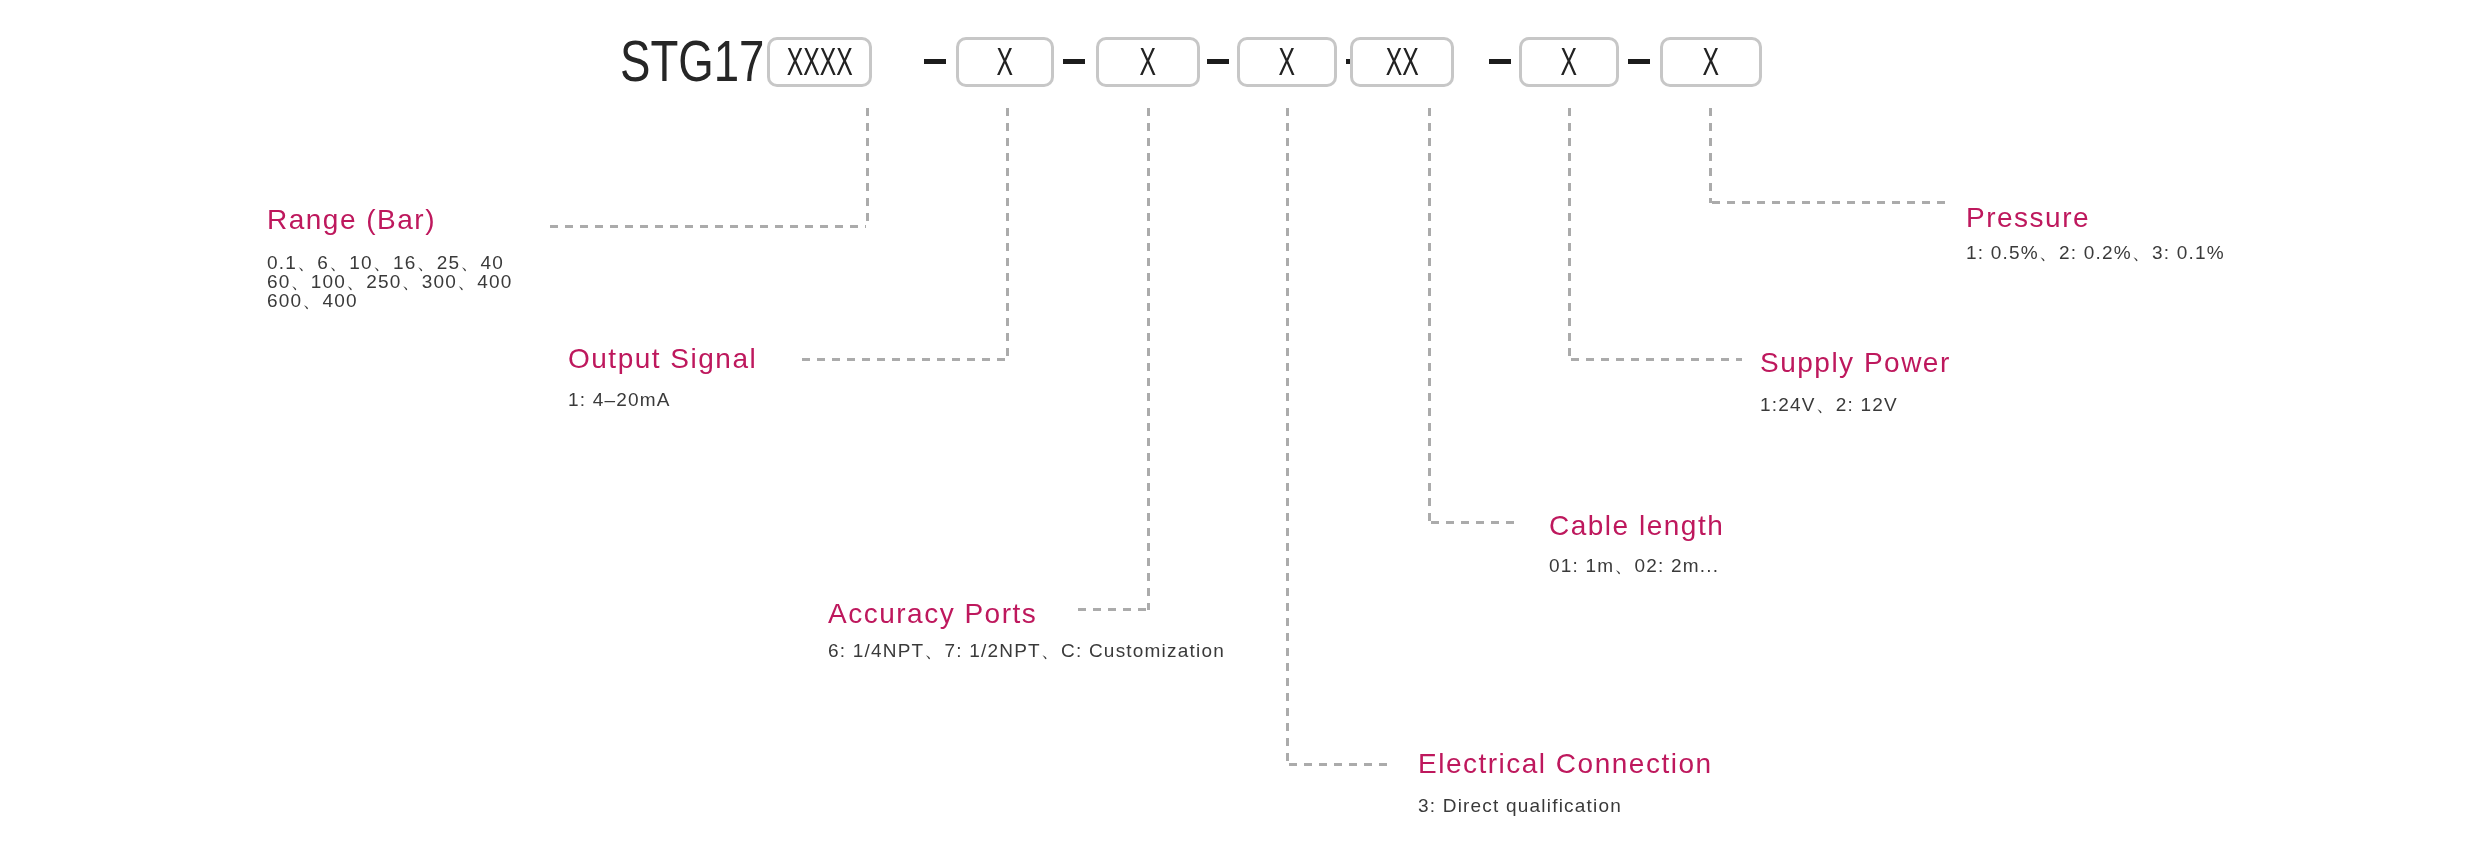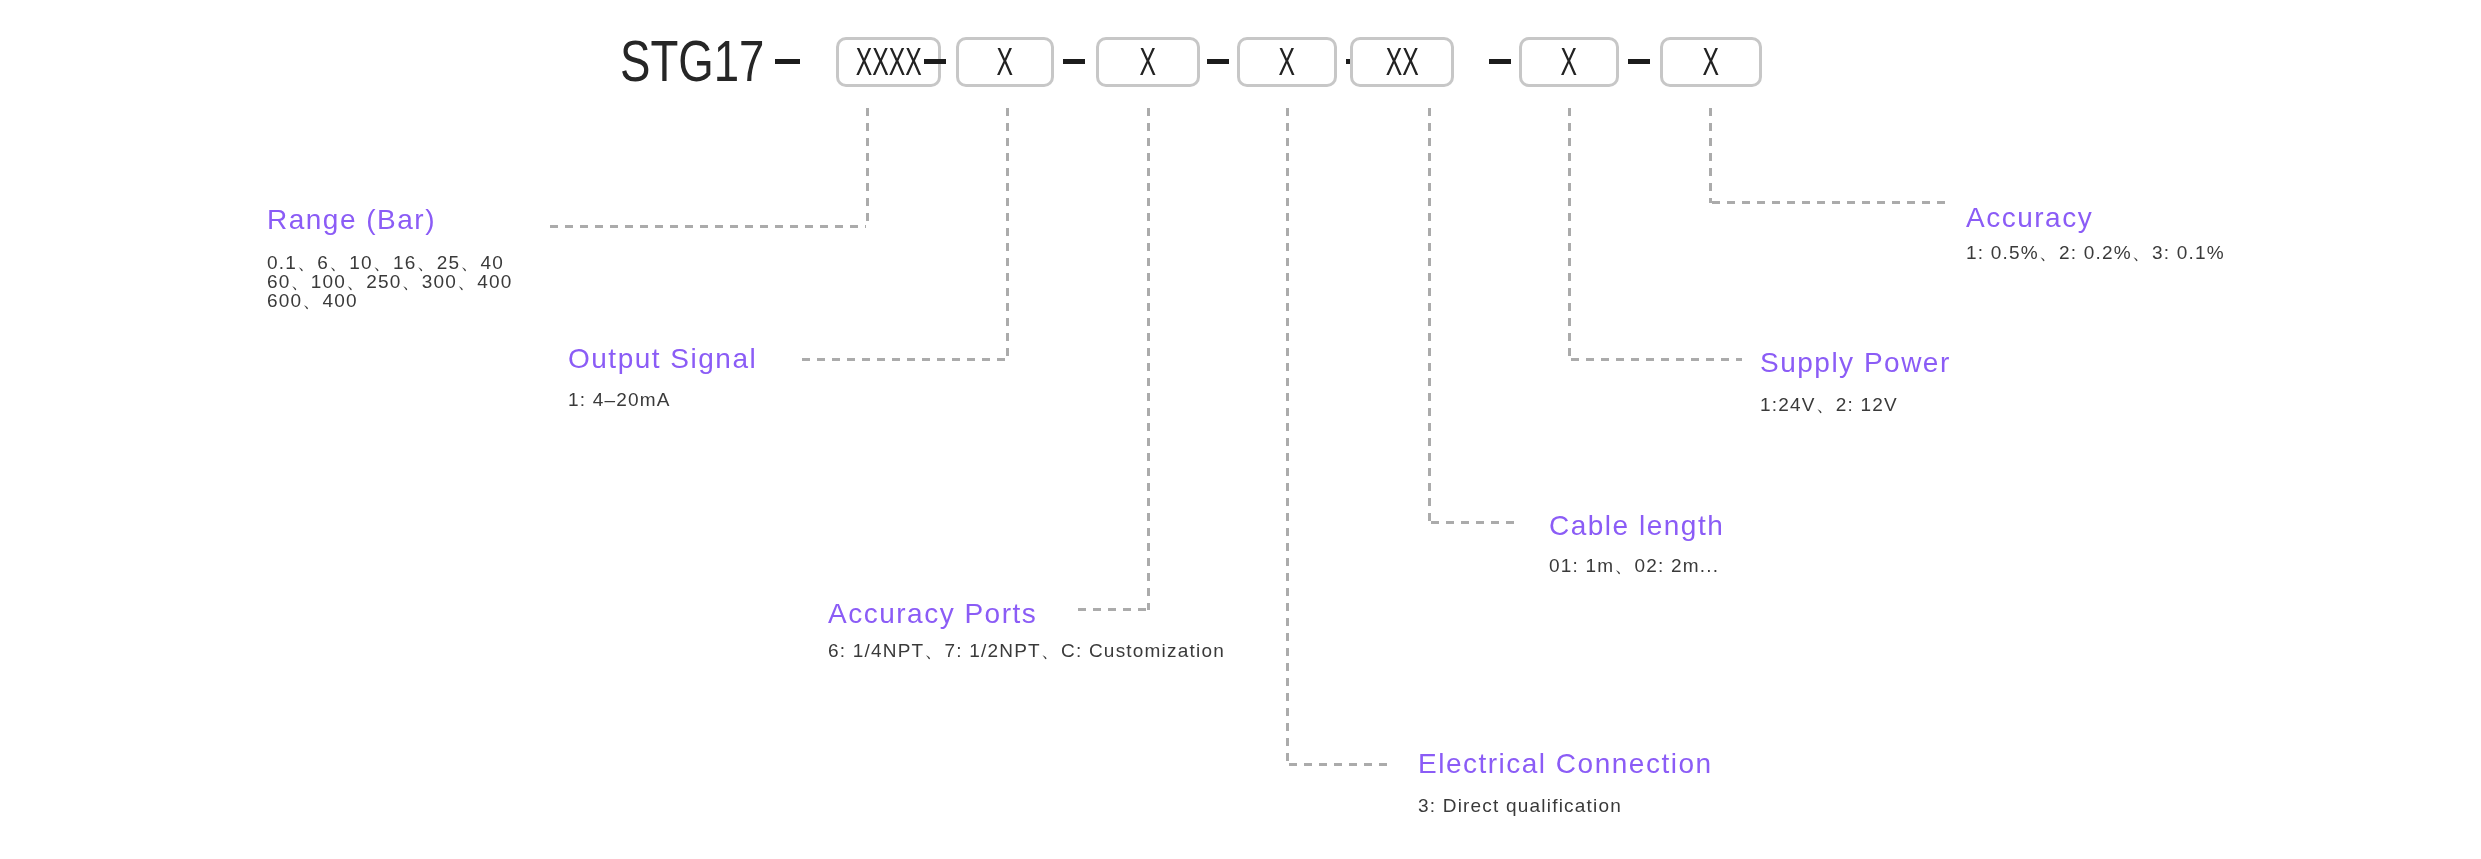--- a/index.html
+++ b/index.html
@@ -16,21 +16,21 @@
   }
   .code-box {
     position:absolute; top:37px; height:50px; box-sizing:border-box;
     border:3px solid #c7c7c7; border-radius:10px; background:#ffffff;
     display:flex; align-items:center; justify-content:center;
   }
   .code-box .glyphs {
     font-size:38px; color:#222222; white-space:nowrap;
     transform:scaleX(0.65); transform-origin:center center;
   }
-  .box-1 { left:836px;  width:105px; }
+  .box-1 { left:767px;  width:105px; }
   .box-2 { left:956px;  width:98px;  }
   .box-3 { left:1096px; width:104px; }
   .box-4 { left:1237px; width:100px; }
   .box-5 { left:1350px; width:104px; }
   .box-6 { left:1519px; width:100px; }
   .box-7 { left:1660px; width:102px; }
 
   .connector { position:absolute; top:59px; height:5px; background:#1c1c1c; }
   .conn-0 { left:775px;  width:25px; }
   .conn-1 { left:924px;  width:22px; }
@@ -62,21 +62,21 @@
   .h-pressure   { left:1078px; top:608px; width:69px;  }
   .h-electrical { left:1289px; top:763px; width:104px; }
   .h-cable      { left:1431px; top:521px; width:89px;  }
   .h-supply     { left:1571px; top:358px; width:171px; }
   .h-accuracy   { left:1712px; top:201px; width:240px; }
 
   
   .callout { position:absolute; }
   .callout-label {
     font-size:28px; line-height:32px; letter-spacing:1.5px;
-    color:#8b5cf6; white-space:nowrap;
+    color:#be185d; white-space:nowrap;
   }
   .callout-desc {
     font-size:19px; line-height:19px; letter-spacing:1.2px;
     color:#3a3a3a; white-space:nowrap;
   }
   .co-range      { left:267px;  top:204px; } .co-range .callout-desc      { margin-top:17px; }
   .co-output     { left:568px;  top:343px; } .co-output .callout-desc     { margin-top:15px; }
   .co-pressure   { left:828px;  top:598px; } .co-pressure .callout-desc   { margin-top:11px; }
   .co-electrical { left:1418px; top:748px; } .co-electrical .callout-desc { margin-top:16px; }
   .co-cable      { left:1549px; top:510px; } .co-cable .callout-desc      { margin-top:14px; }
@@ -163,17 +163,17 @@
     <div class="callout-label">Cable length</div>
     <div class="callout-desc">01: 1m、02: 2m...</div>
   </div>
 
   <div class="callout co-supply">
     <div class="callout-label">Supply Power</div>
     <div class="callout-desc">1:24V、2: 12V</div>
   </div>
 
   <div class="callout co-accuracy">
-    <div class="callout-label">Accuracy</div>
+    <div class="callout-label">Pressure</div>
     <div class="callout-desc">1: 0.5%、2: 0.2%、3: 0.1%</div>
   </div>
 
 </div>
 
 </body></html>

